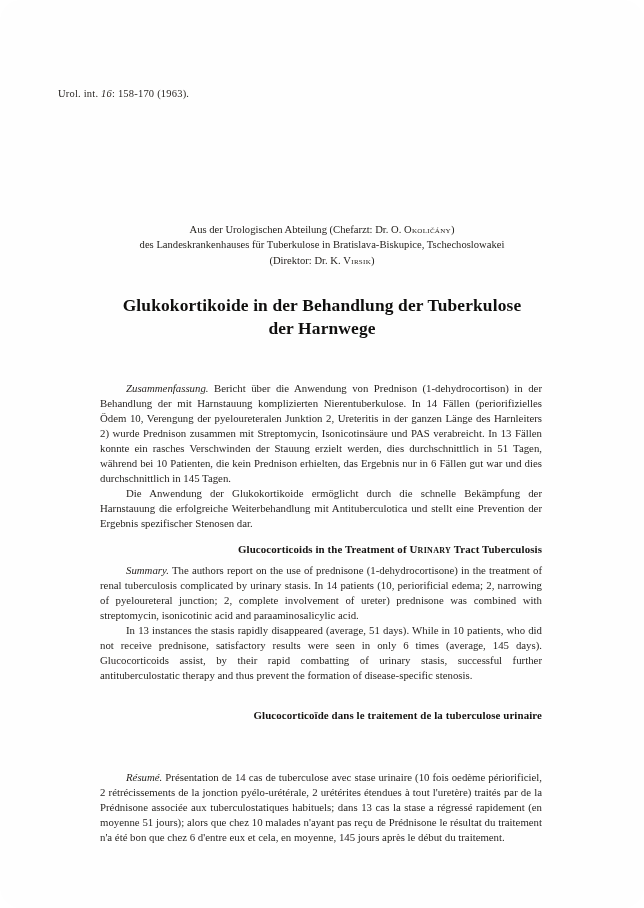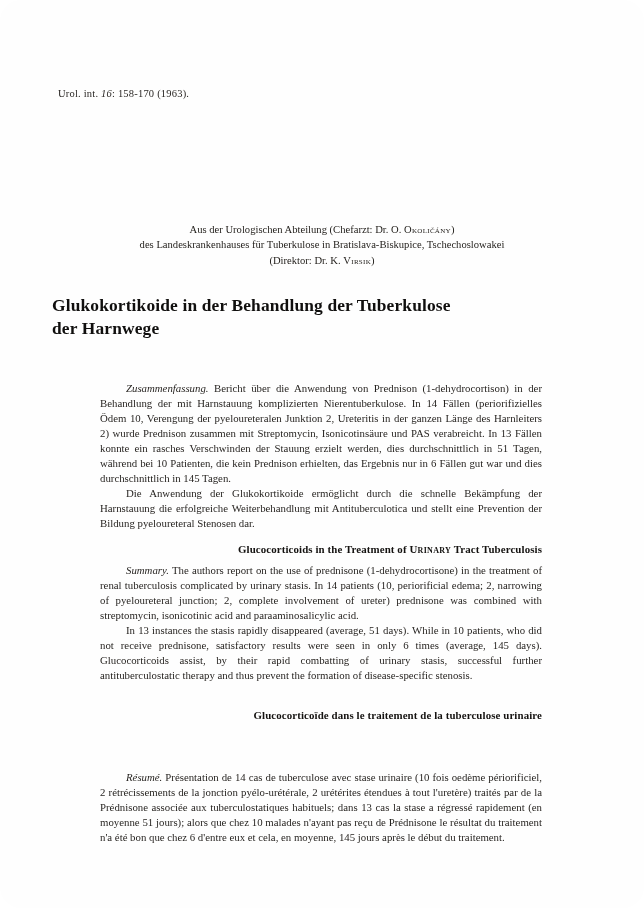--- a/index.html
+++ b/index.html
@@ -58,20 +58,21 @@
     font-variant: small-caps;
     letter-spacing: 0.3px;
   }
 
   
   .article-title {
     position: absolute;
     left: 52px;
     top: 282px;
     width: 540px;
+    text-align: center;
     font-size: 17.4px;
     font-weight: bold;
     line-height: 23px;
     letter-spacing: 0.15px;
     color: #100f0e;
   }
   .article-title .ln { display: block; }
 
   
   .byline {
@@ -144,21 +145,21 @@
   </div>
 
   <h1 class="article-title">
     <span class="ln">Glukokortikoide in der Behandlung der Tuberkulose</span>
     <span class="ln">der Harnwege</span>
   </h1>
 
 
   <div class="block" id="german-abstract">
     <p><span class="lead">Zusammenfassung.</span><span> Bericht über die Anwendung von Prednison (1-dehydrocortison) in der Behandlung der mit Harnstauung komplizierten Nierentuberkulose. In 14 Fällen (periorifizielles Ödem 10, Verengung der pyeloureteralen Junktion 2, Ureteritis in der ganzen Länge des Harnleiters 2) wurde Prednison zusammen mit Streptomycin, Isonicotinsäure und PAS verabreicht. In 13 Fällen konnte ein rasches Verschwinden der Stauung erzielt werden, dies durchschnittlich in 51 Tagen, während bei 10 Patienten, die kein Prednison erhielten, das Ergebnis nur in 6 Fällen gut war und dies durchschnittlich in 145 Tagen.</span></p>
-    <p>Die Anwendung der Glukokortikoide ermöglicht durch die schnelle Bekämpfung der Harnstauung die erfolgreiche Weiterbehandlung mit Antituberculotica und stellt eine Prevention der Bildung pyeloureteral Stenosen dar.</p>
+    <p>Die Anwendung der Glukokortikoide ermöglicht durch die schnelle Bekämpfung der Harnstauung die erfolgreiche Weiterbehandlung mit Antituberculotica und stellt eine Prevention der Ergebnis spezifischer Stenosen dar.</p>
   </div>
 
   <div class="section-heading" id="english-heading"><span>Glucocorticoids in the Treatment of </span><span class="sc">Urinary</span><span> Tract Tuberculosis</span></div>
 
   <div class="block" id="english-abstract">
     <p><span class="lead">Summary.</span><span> The authors report on the use of prednisone (1-dehydrocortisone) in the treatment of renal tuberculosis complicated by urinary stasis. In 14 patients (10, periorificial edema; 2, narrowing of pyeloureteral junction; 2, complete involvement of ureter) prednisone was combined with streptomycin, isonicotinic acid and paraaminosalicylic acid.</span></p>
     <p>In 13 instances the stasis rapidly disappeared (average, 51 days). While in 10 patients, who did not receive prednisone, satisfactory results were seen in only 6 times (average, 145 days). Glucocorticoids assist, by their rapid combatting of urinary stasis, successful further antituberculostatic therapy and thus prevent the formation of disease-specific stenosis.</p>
   </div>
 
   <div class="section-heading" id="french-heading">Glucocorticoïde dans le traitement de la tuberculose urinaire</div>

